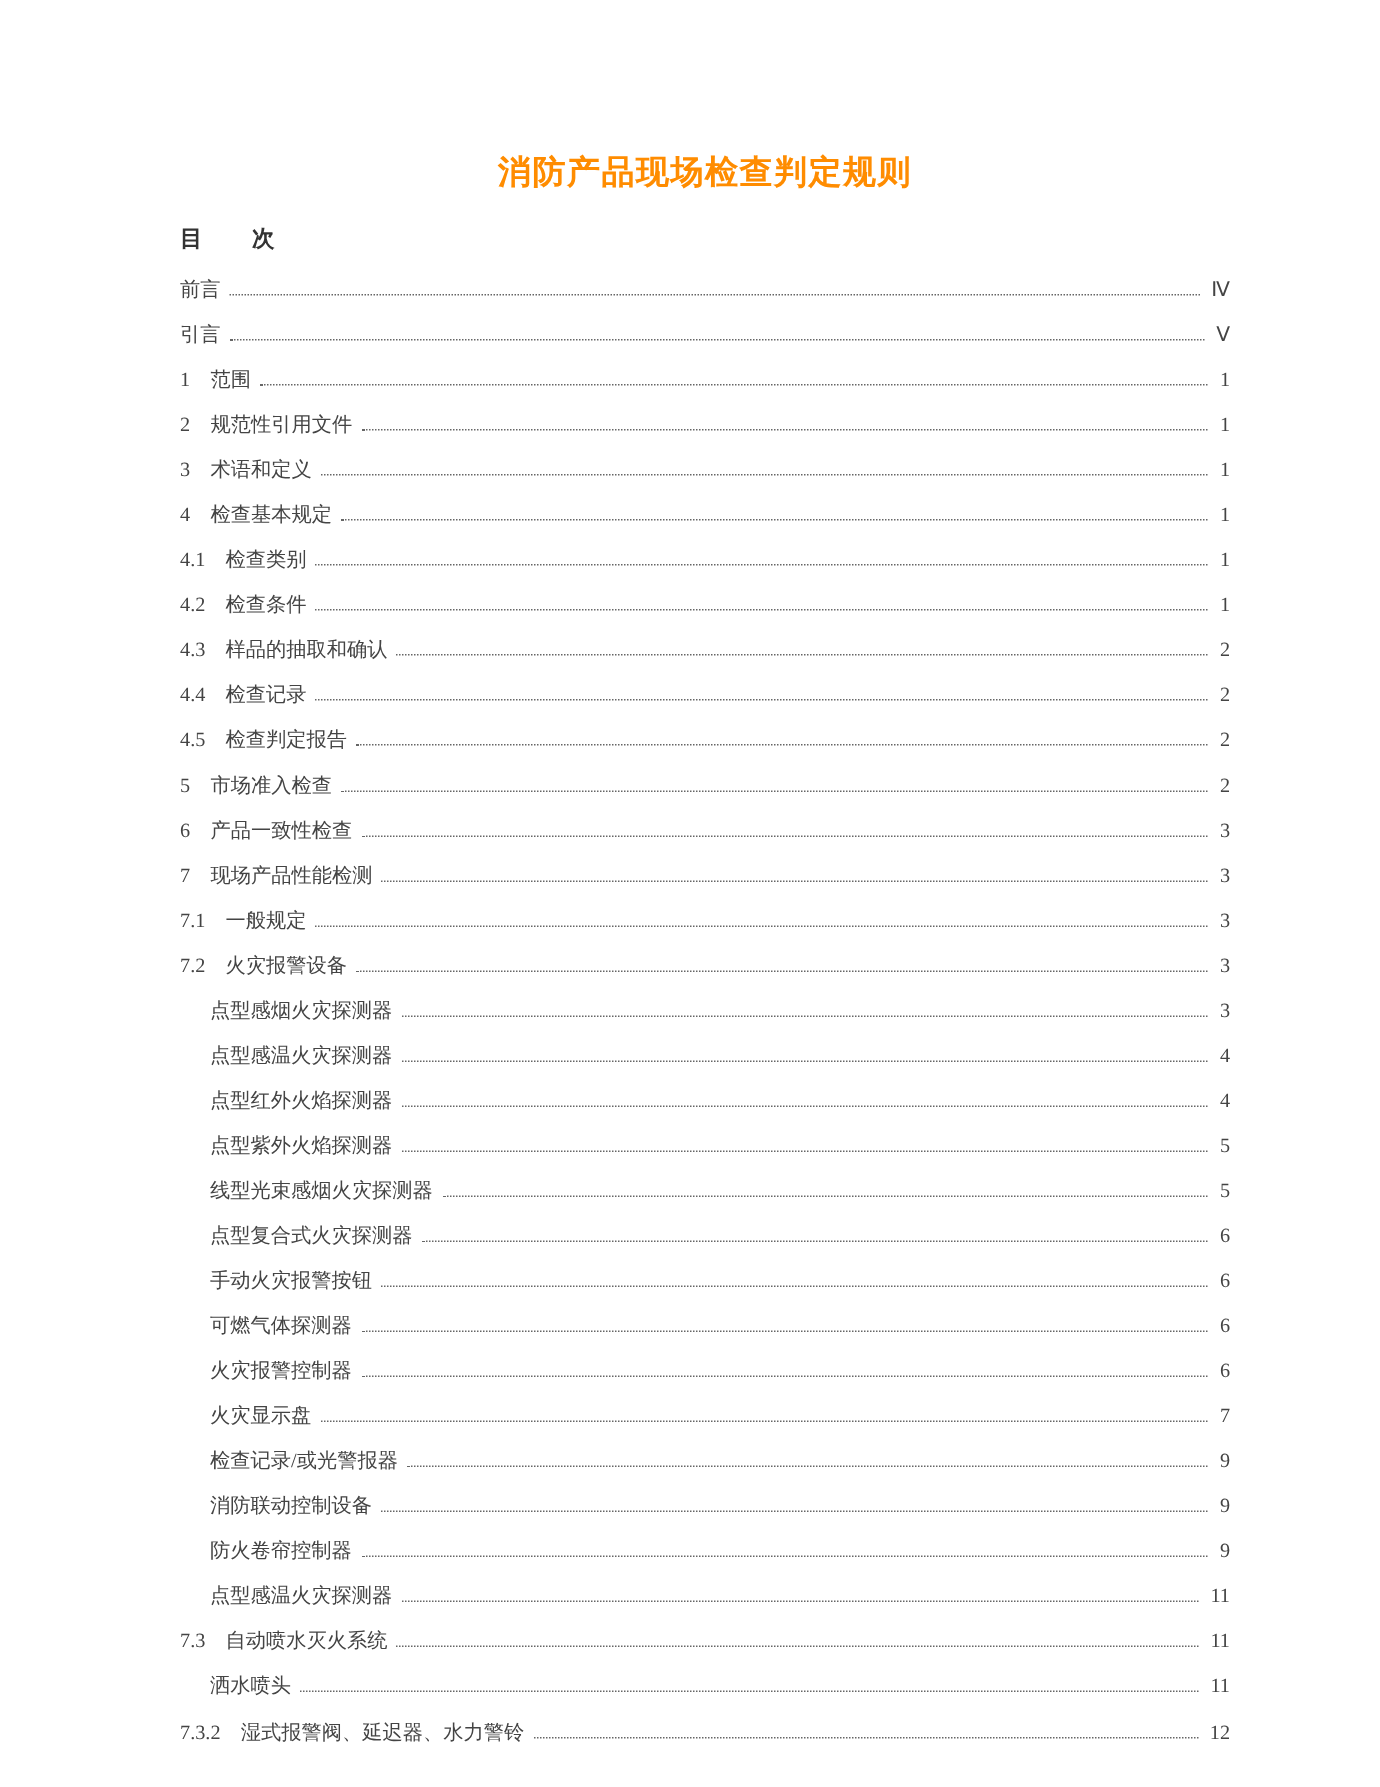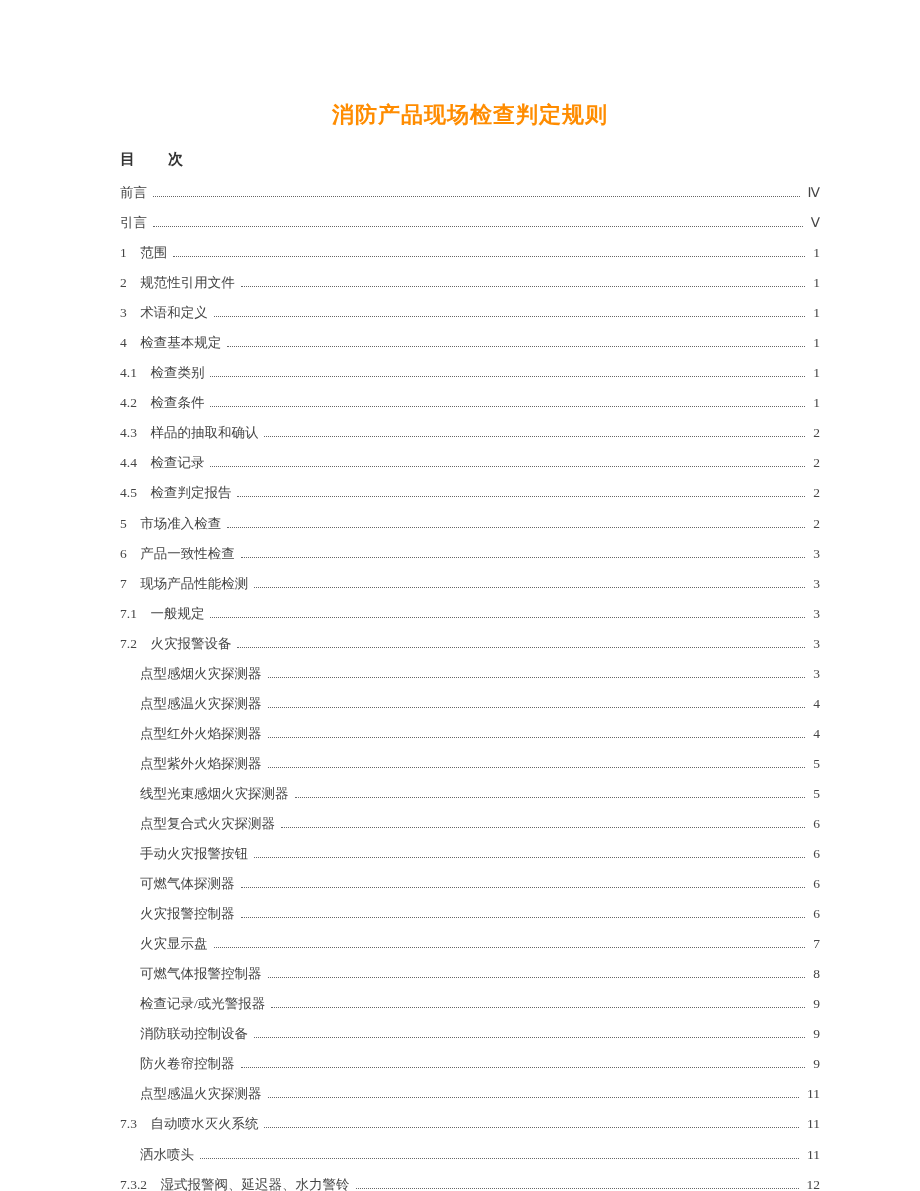--- a/index.html
+++ b/index.html
@@ -183,25 +183,20 @@
       <span class="toc-label">火灾报警控制器</span>
       <span class="toc-dots"></span>
       <span class="toc-page">6</span>
     </div>
     <div class="toc-row indent-1">
       <span class="toc-label">火灾显示盘</span>
       <span class="toc-dots"></span>
       <span class="toc-page">7</span>
     </div>
     <div class="toc-row indent-1">
-      <span class="toc-label">可燃气体报警控制器</span>
-      <span class="toc-dots"></span>
-      <span class="toc-page">8</span>
-    </div>
-    <div class="toc-row indent-1">
       <span class="toc-label">检查记录/或光警报器</span>
       <span class="toc-dots"></span>
       <span class="toc-page">9</span>
     </div>
     <div class="toc-row indent-1">
       <span class="toc-label">消防联动控制设备</span>
       <span class="toc-dots"></span>
       <span class="toc-page">9</span>
     </div>
     <div class="toc-row indent-1">

